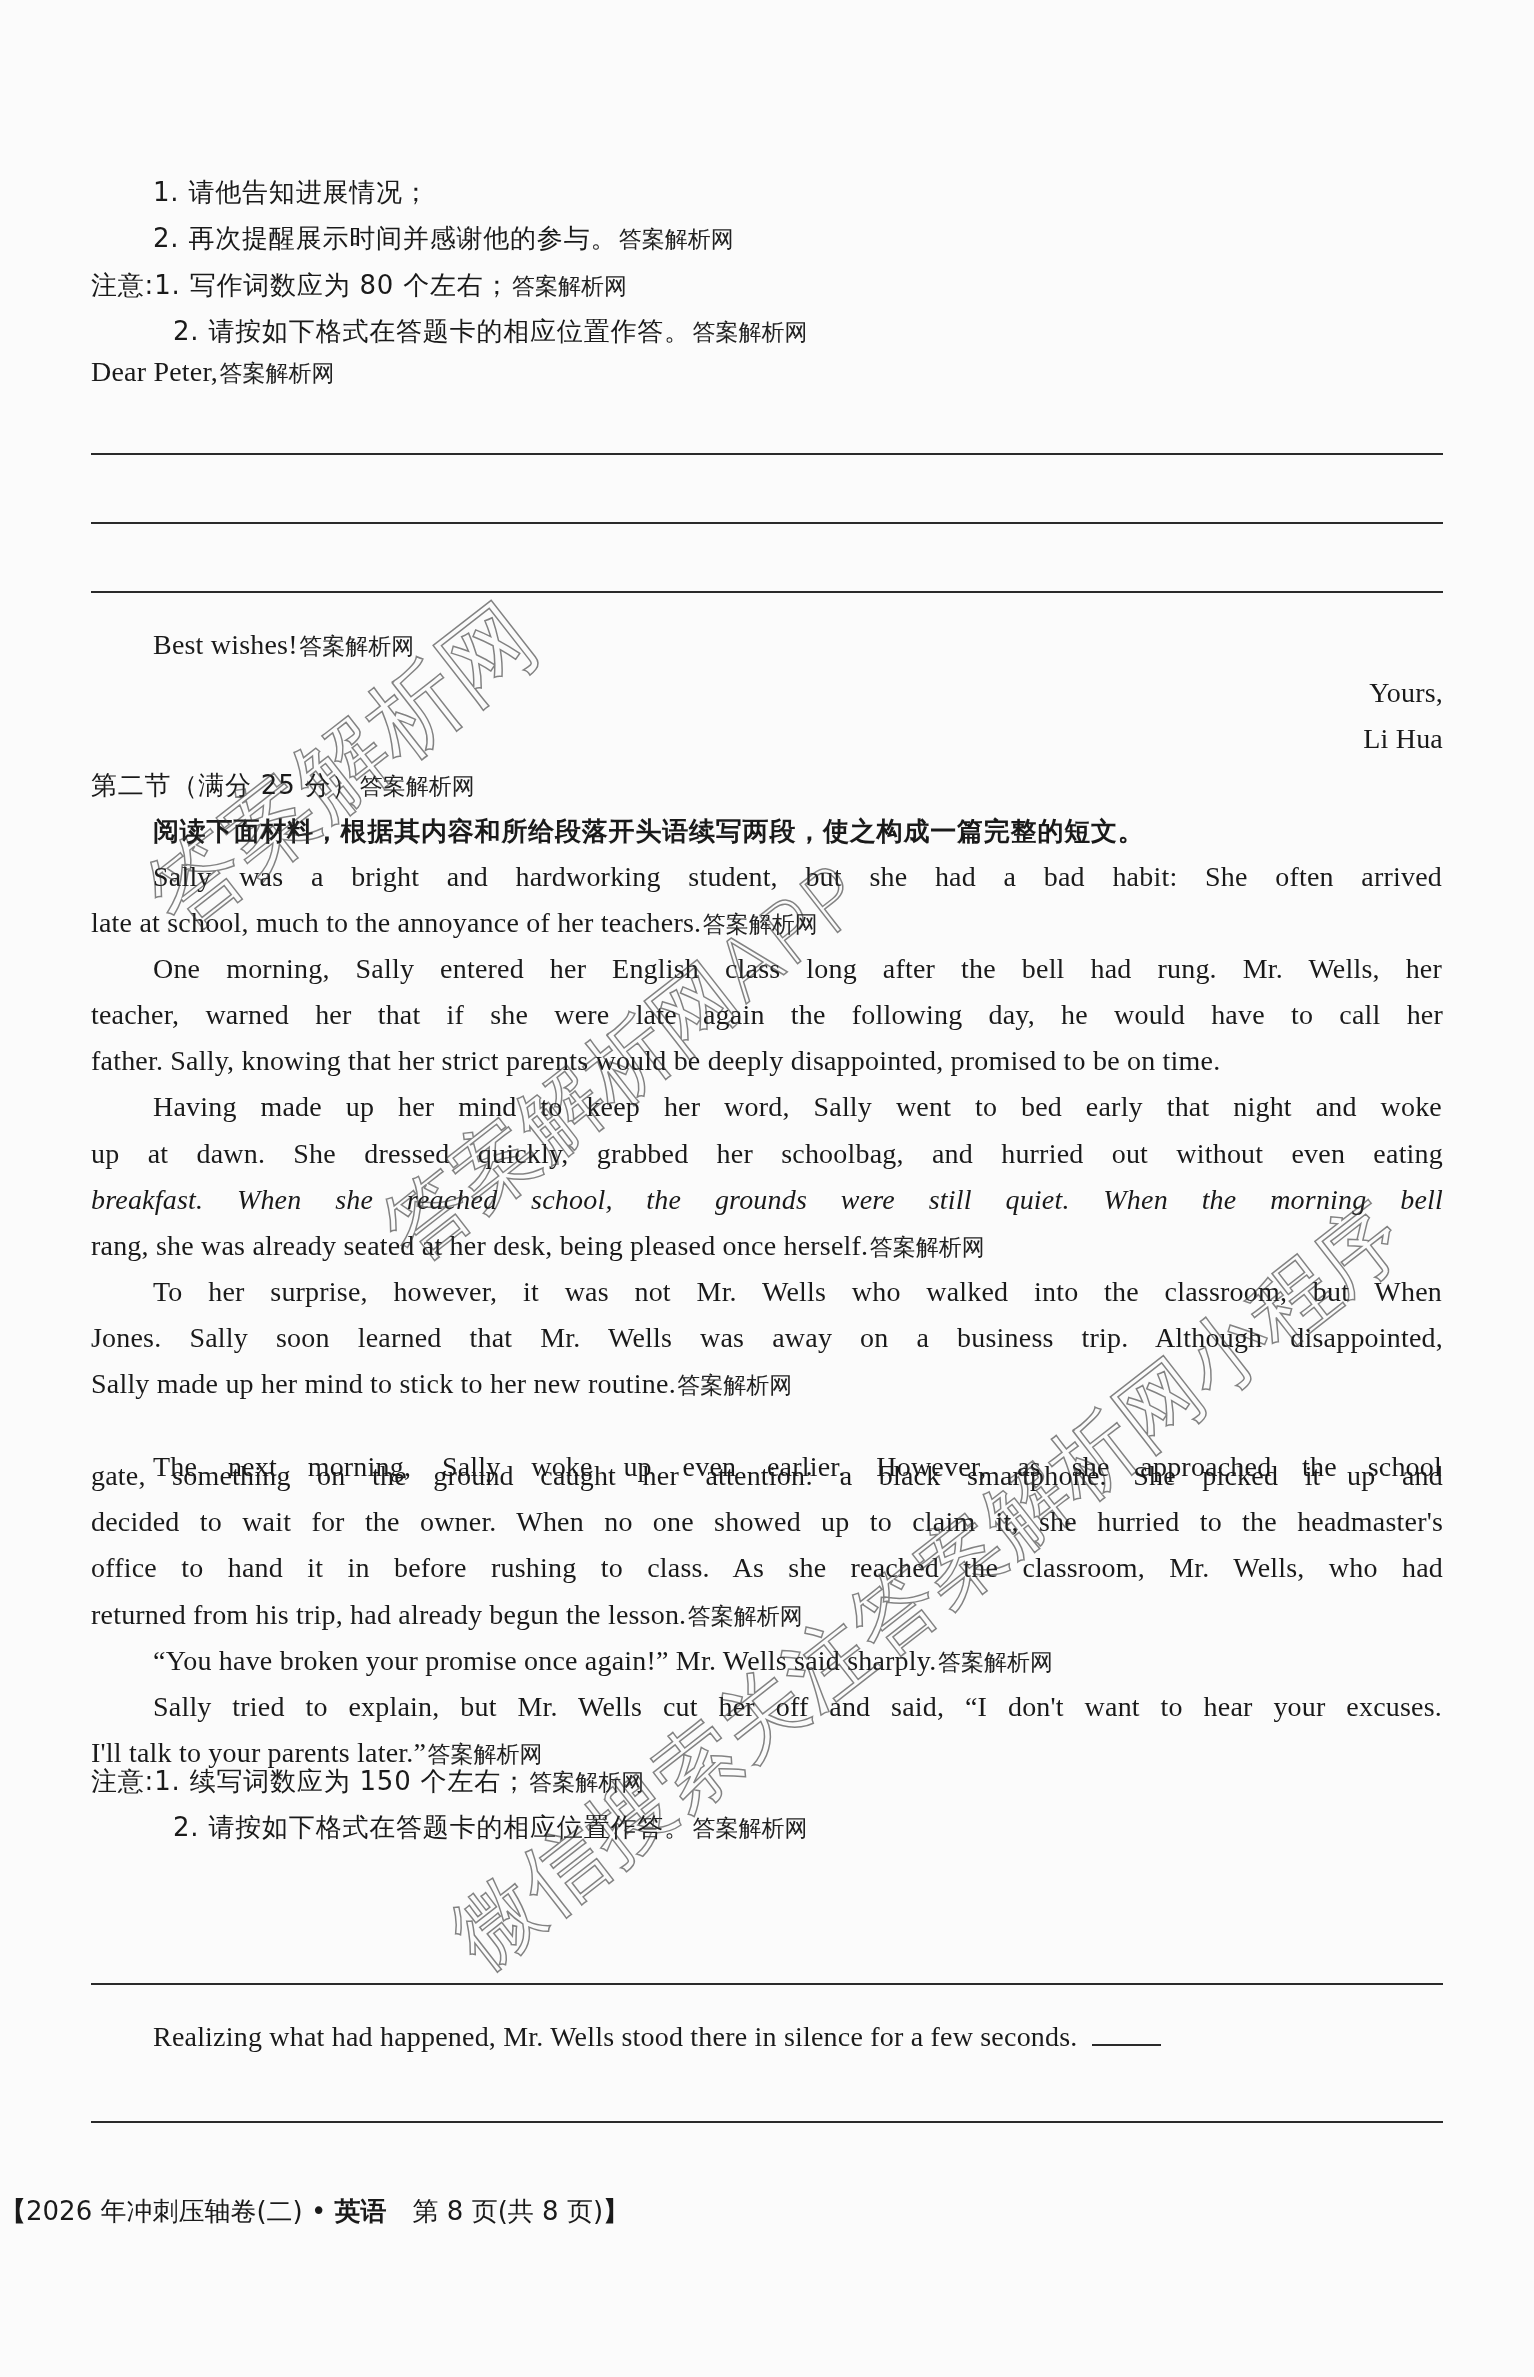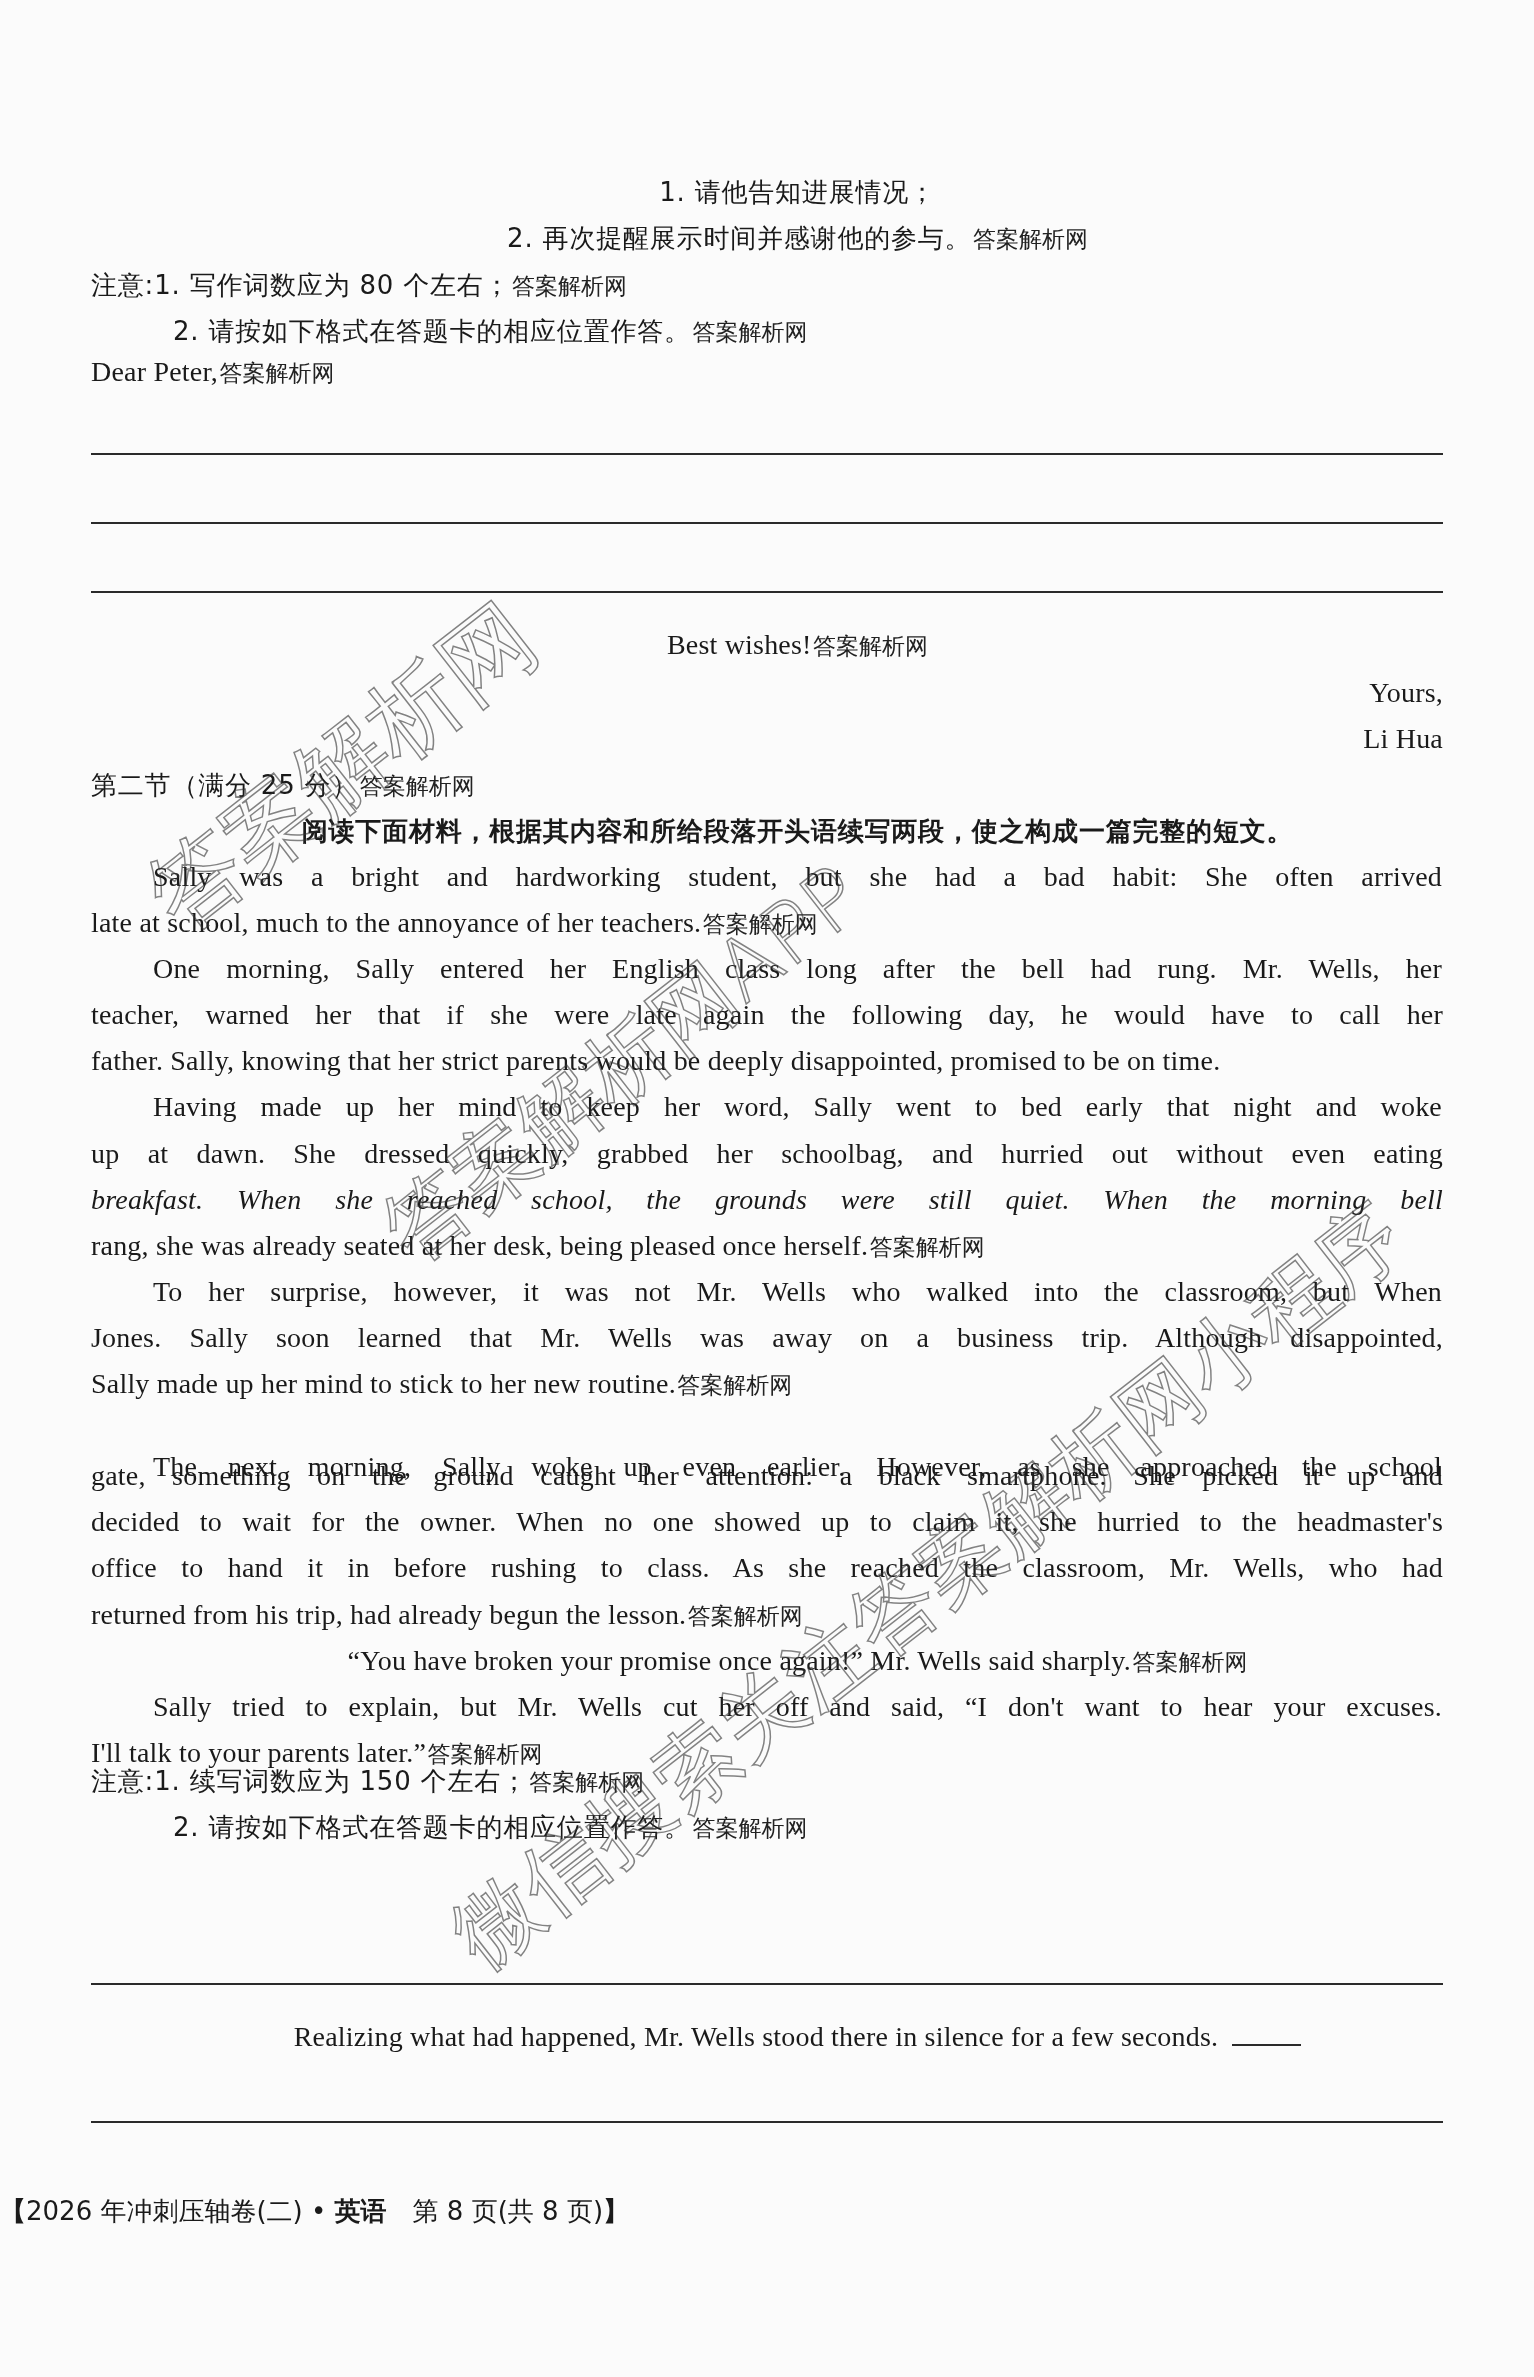--- a/index.html
+++ b/index.html
@@ -11,21 +11,21 @@
   }
   .page { position: absolute; left: 0; top: 0; width: 1535px; height: 2377px; }
   .ln {
     position: absolute; left: 91px; width: 1352px;
     font-size: 28px; line-height: 38px; white-space: nowrap;
     font-family: "Liberation Serif", "DejaVu Serif", serif;
     letter-spacing: 0.2px;
   }
   .cn { font-family: "DejaVu Sans", "Liberation Sans", sans-serif; font-size: 26px; letter-spacing: 0.8px; }
   .wm { font-family: "DejaVu Sans", sans-serif; font-size: 23px; color: #222; letter-spacing: 0; margin-left: 1.5px; }
-  .indent { left: 153px; width: 1289px; text-align: center; }
+  .indent { left: 153px; width: 1289px; }
   .indent2 { left: 173px; }
   .justify { text-align: justify; text-align-last: justify; }
   .right { left: auto; right: 92px; width: auto; text-align: right; }
   .rule { position: absolute; left: 91px; width: 1352px; height: 2.3px; background: #2a2a2a; }
   .blank { display: inline-block; width: 100px; border-bottom: 2.3px solid #2a2a2a; height: 23px; vertical-align: baseline; margin-left: 14px; }
   .footer { position: absolute; left: 0; width: 1535px; top: 2192px; text-align: left; font-family: "DejaVu Sans", sans-serif; font-size: 26px; line-height: 38px; }
   .footer b { font-weight: bold; }
   .watermark {
     position: absolute; font-family: "DejaVu Sans", sans-serif; color: rgba(60,60,60,0.55);
     font-size: 92px; font-weight: 200; transform-origin: left top; white-space: nowrap; pointer-events: none;

